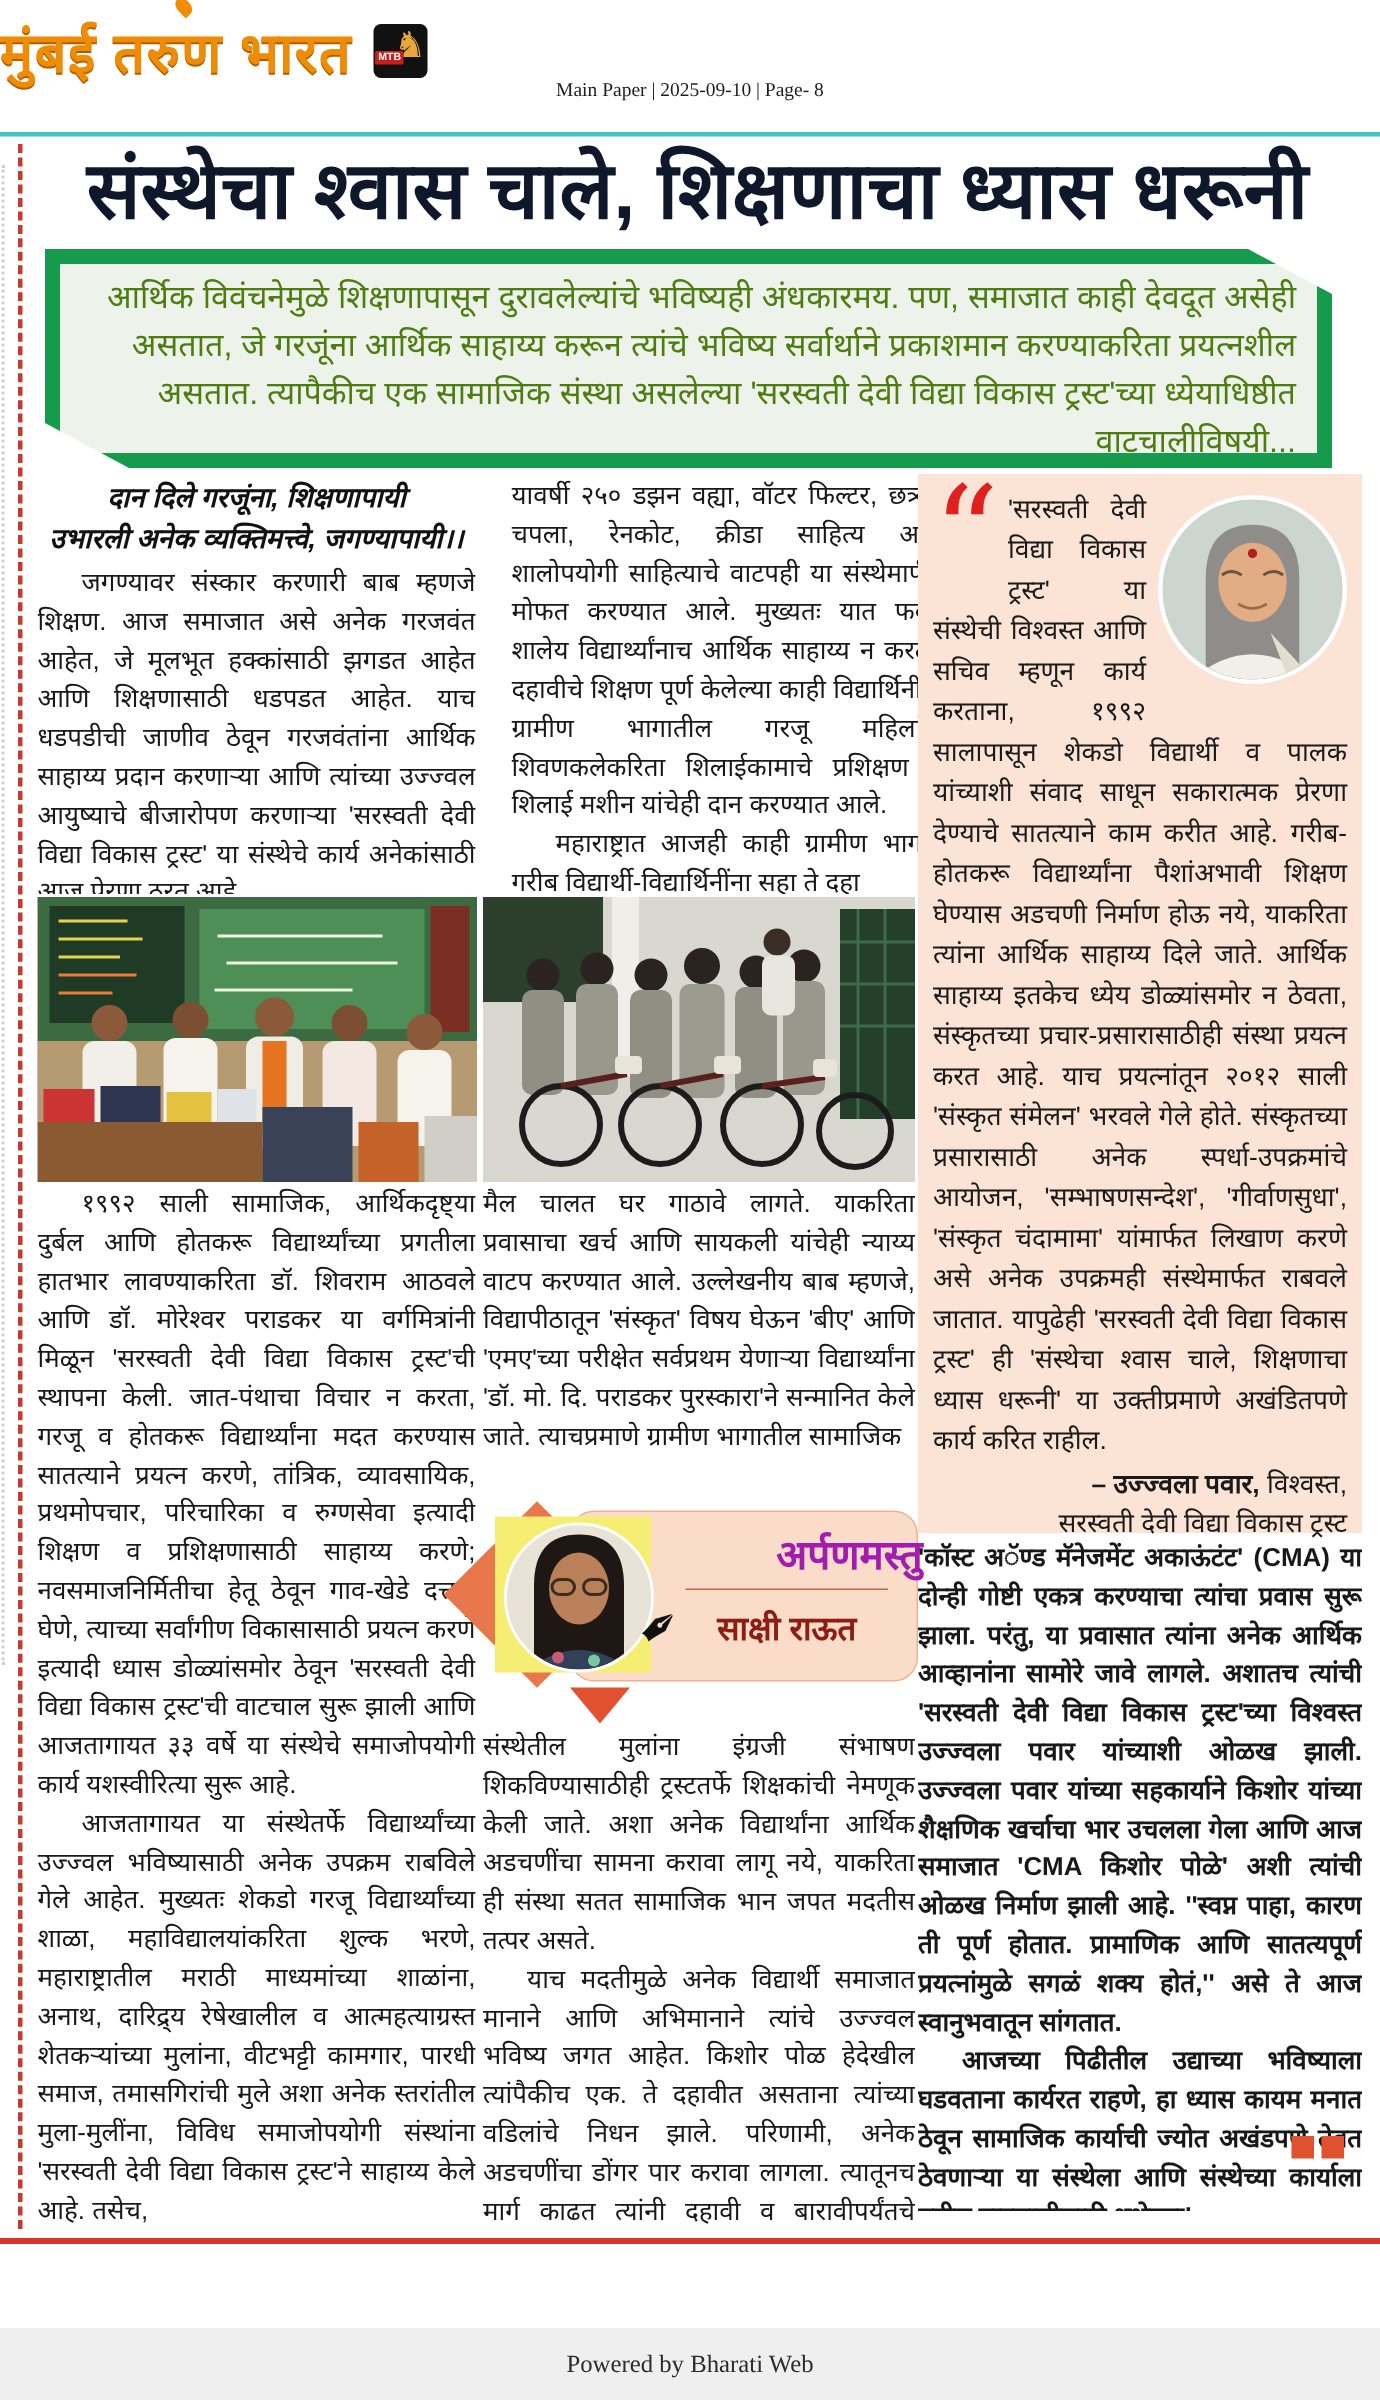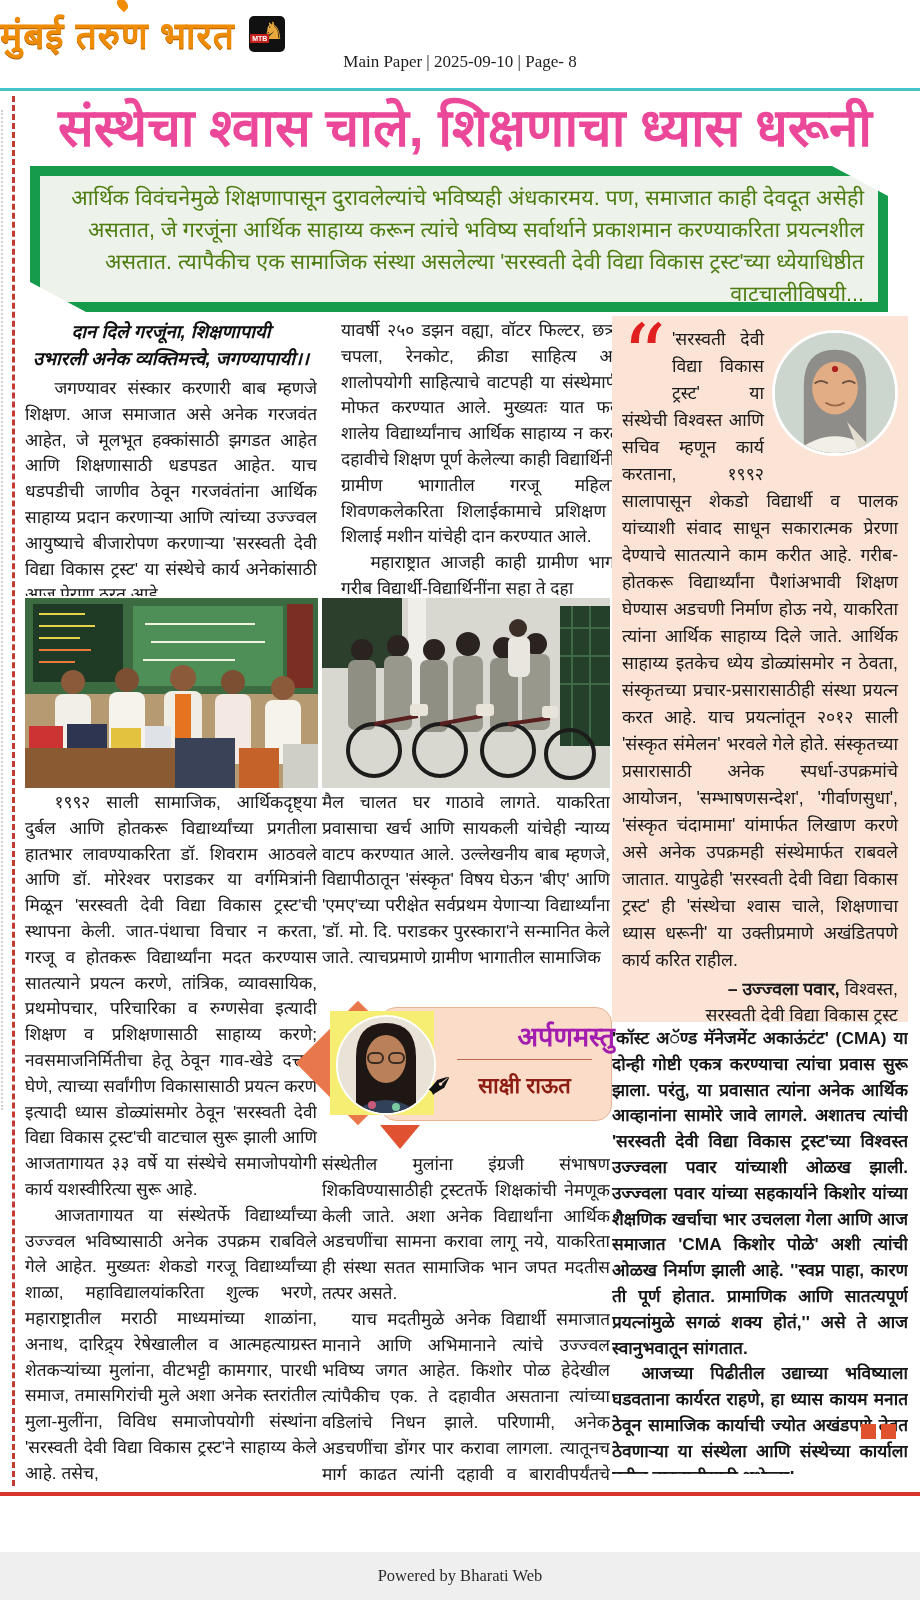--- a/index.html
+++ b/index.html
@@ -6,30 +6,30 @@
   body{font-family:"Liberation Sans","DejaVu Sans",sans-serif;background:#ffffff;}
   .page{position:relative;width:920px;height:1600px;background:#ffffff;overflow:hidden;}
 
   
   .masthead-row{position:absolute;top:8px;left:0;width:920px;}
   .masthead{display:inline-block;vertical-align:middle;font-size:37px;font-weight:bold;color:#ef8c05;letter-spacing:1px;text-shadow:0 1px 0 #b05e00;position:relative;}
   .flame{position:absolute;top:-10px;left:118px;width:9px;height:13px;background:#f08c00;border-radius:50% 50% 50% 0;transform:rotate(-45deg);}
   .mtb-logo{display:inline-block;vertical-align:middle;margin-left:10px;width:36px;height:36px;background:#111;border-radius:5px;position:relative;}
   .mtb-logo .horse{position:absolute;right:1px;top:3px;font-size:24px;color:#e8a93c;line-height:1;}
   .mtb-logo .mtb-tag{position:absolute;left:1px;bottom:9px;background:#c6201d;color:#fff;font-size:7px;font-weight:bold;padding:0 2px;line-height:9px;border-radius:1px;}
-  .meta-line{position:absolute;top:52px;left:0;width:920px;text-align:center;font-family:"Liberation Serif","DejaVu Serif",serif;font-size:17px;color:#1d1d1d;}
+  .meta-line{position:absolute;top:52px;left:0;width:920px;text-align:center;font-family:"Liberation Serif","DejaVu Serif",serif;font-size:13px;color:#1d1d1d;}
   .site-line{position:absolute;top:71px;left:0;width:920px;text-align:center;font-family:"Liberation Serif","DejaVu Serif",serif;font-size:16px;color:#1d1d1d;}
   .cyan-rule{position:absolute;top:88px;left:0;width:920px;height:3px;background:#45c3c9;}
 
   
   .left-dash{position:absolute;left:12px;top:96px;height:1390px;border-left:3px dashed #c23b2e;}
   .bleed{position:absolute;left:1px;top:110px;height:1000px;border-left:2px dotted #cfcfcf;}
 
   
-  .headline{position:absolute;top:98px;left:26px;width:878px;text-align:center;font-size:53px;font-weight:bold;color:#ec4899;line-height:60px;letter-spacing:0;}
+  .headline{position:absolute;top:98px;left:26px;width:878px;text-align:center;font-size:53px;font-weight:bold;color:#0f172a;line-height:60px;letter-spacing:0;}
 
   
   .intro-box{position:absolute;left:30px;top:166px;width:838px;height:126px;background:#edf2ea;border:10px solid #169a4c;}
   .intro-box .cut-tr{position:absolute;top:-10px;right:-10px;width:0;height:0;border-top:30px solid #fff;border-left:56px solid transparent;}
   .intro-box .cut-bl{position:absolute;bottom:-10px;left:-10px;width:0;height:0;border-bottom:30px solid #fff;border-right:56px solid transparent;}
   .intro-text{position:absolute;left:14px;top:6px;width:810px;text-align:right;font-size:21.5px;font-weight:normal;color:#4d7c0f;line-height:32px;}
 
   
   .coltext{font-size:17.3px;line-height:25.8px;color:#181818;text-align:justify;}
   .coltext p{margin:0;}

